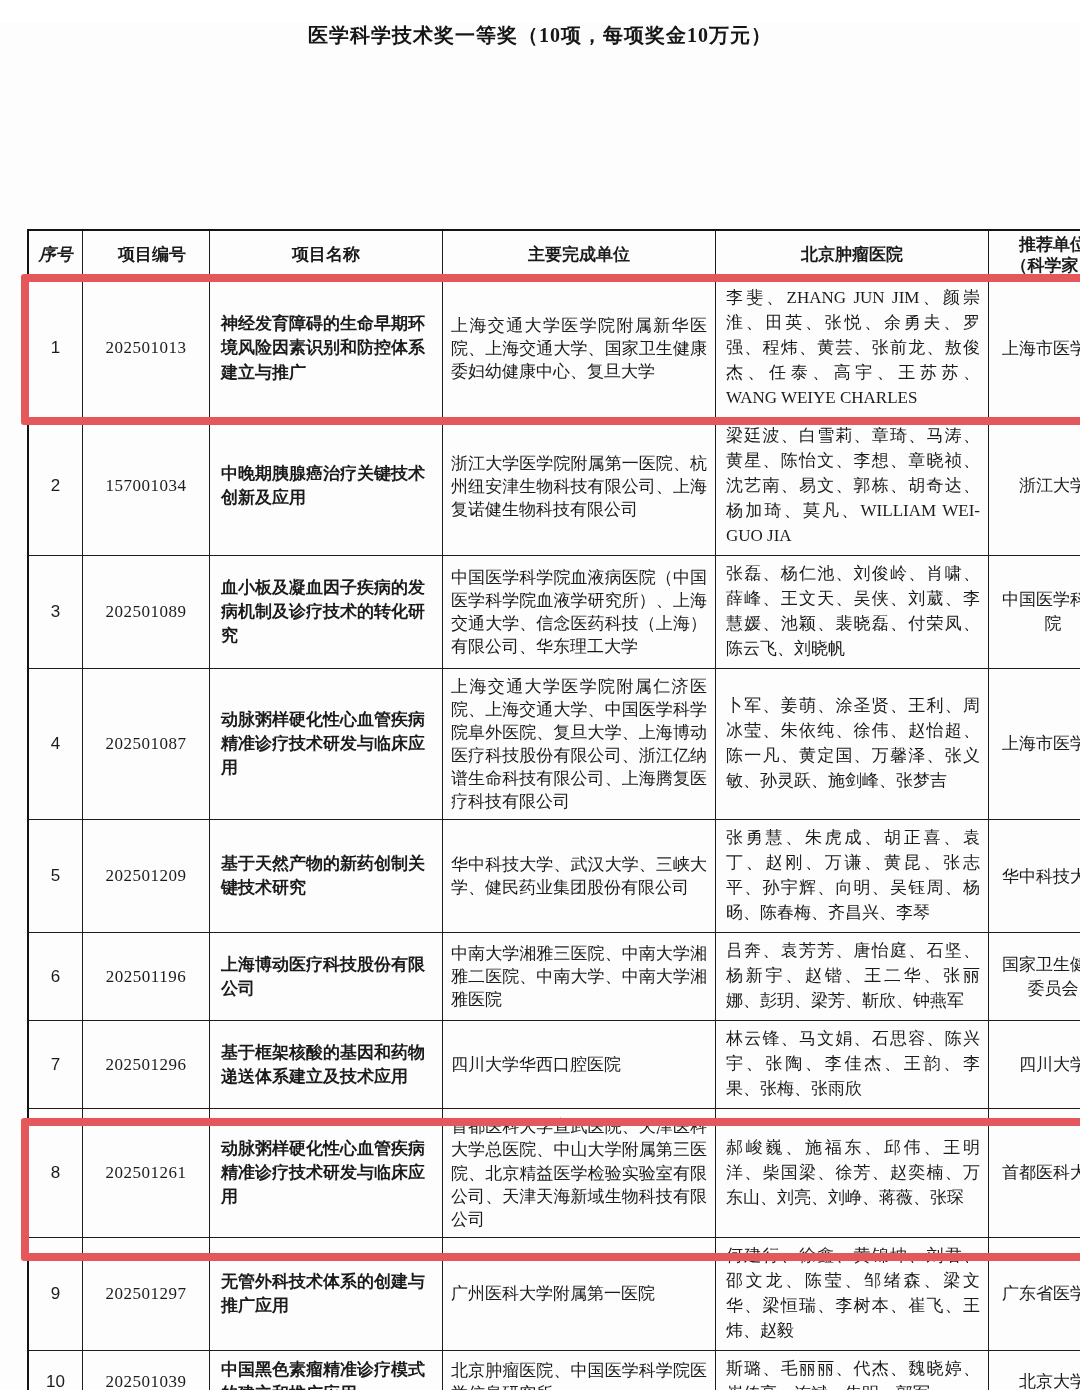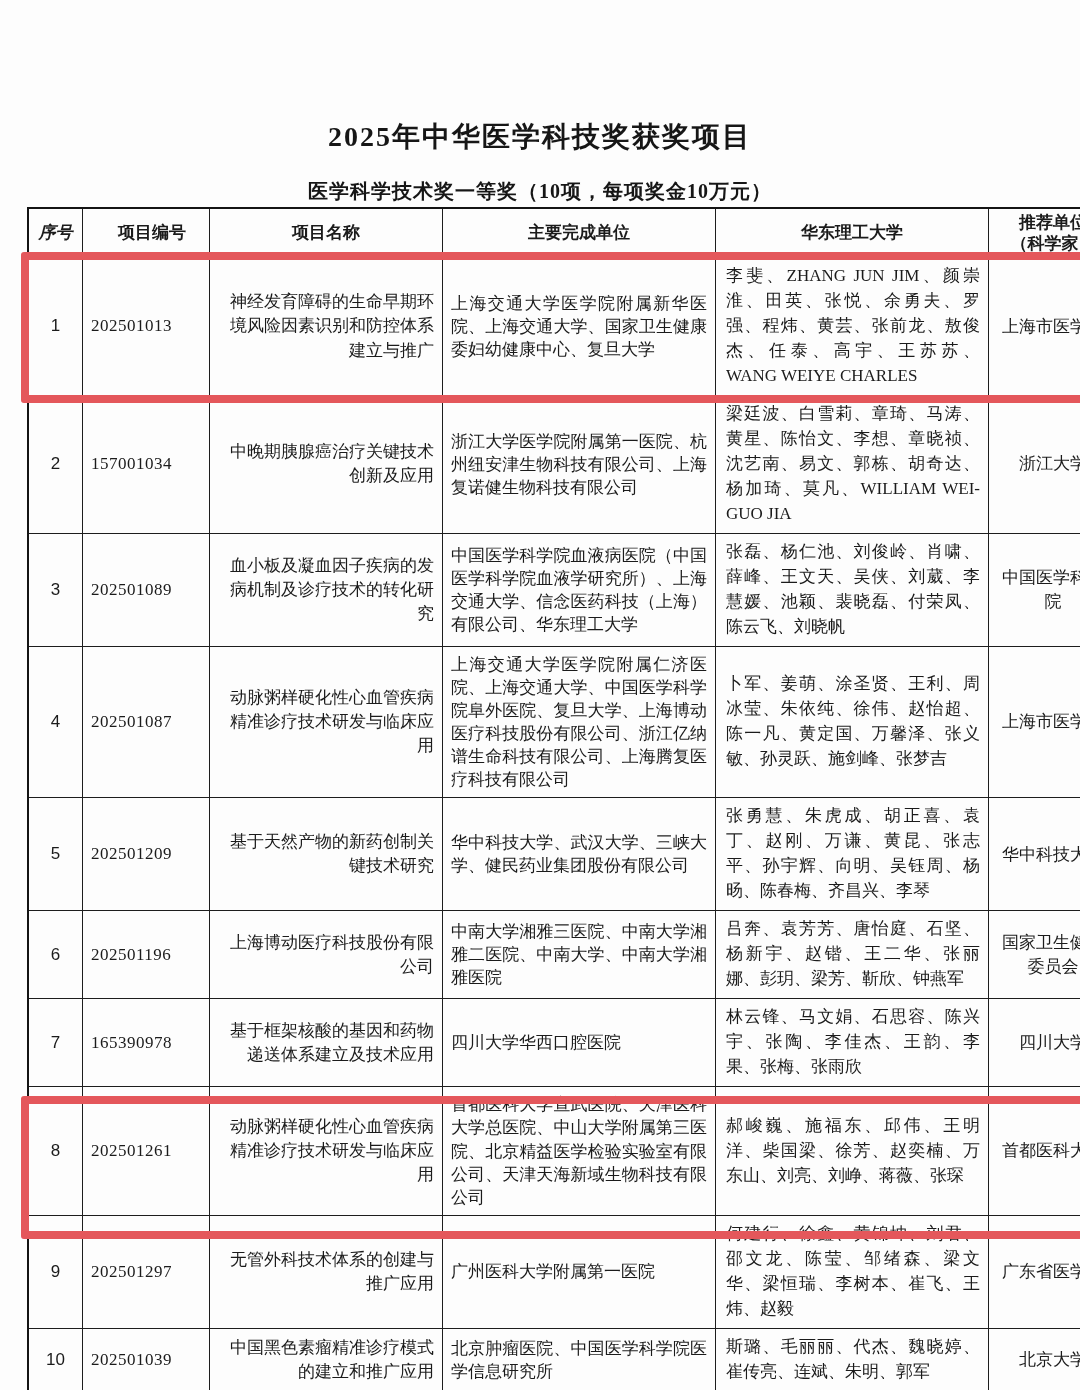--- a/index.html
+++ b/index.html
@@ -28,23 +28,23 @@
     font-size:17px;
     vertical-align:middle;
     word-break:break-word;
   }
   th{
     font-weight:bold;text-align:center;height:44px;
     white-space:pre-line;line-height:1.25;padding:2px 4px;
   }
   td.c-no{width:45px;text-align:center;font-family:"Liberation Sans",sans-serif;font-size:17px;}
   th.h-0{width:45px;font-style:italic;}
-  td.c-id{width:106px;letter-spacing:.5px;}
+  td.c-id{width:106px;text-align:center;letter-spacing:.5px;}
   th.h-1{width:106px;padding-left:16px;}
-  td.c-name{width:224px;text-align:right;line-height:1.42;padding-left:11px;}
+  td.c-name{width:224px;text-align:left;line-height:1.42;padding-left:11px;font-weight:bold;}
   th.h-2{width:224px;}
   td.c-units{width:264px;text-align:justify;line-height:1.36;padding-left:8px;}
   th.h-3{width:264px;}
   td.c-people{width:264px;text-align:justify;line-height:1.47;padding-left:10px;}
   th.h-4{width:264px;}
   td.c-rec{width:120px;text-align:center;line-height:1.4;}
   th.h-5{width:120px;}
   tbody tr{min-height:78px;}
   .highlight-box{
     position:absolute;
@@ -53,31 +53,30 @@
     border-radius:3px;
     pointer-events:none;
     background:transparent;
     z-index:5;
   }
 </style>
 </head>
 <body>
 
 <div class="page" id="page">
-  <h1 class="title">2025年中华医学科技奖获奖项目</h1>
   <h2 class="subtitle">医学科学技术奖一等奖（10项，每项奖金10万元）</h2>
   <div class="table-wrap">
     <table>
       <thead>
         <tr id="head-row">
             <th class="h-0">序号</th>
             <th class="h-1">项目编号</th>
             <th class="h-2">项目名称</th>
             <th class="h-3">主要完成单位</th>
-            <th class="h-4">华东理工大学</th>
+            <th class="h-4">北京肿瘤医院</th>
             <th class="h-5">推荐单位
 （科学家）</th>
           </tr>
       </thead>
       <tbody id="body-rows">
           <tr class="hl-row">
             <td class="c-no">1</td>
             <td class="c-id">202501013</td>
             <td class="c-name">神经发育障碍的生命早期环境风险因素识别和防控体系建立与推广</td>
             <td class="c-units">上海交通大学医学院附属新华医院、上海交通大学、国家卫生健康委妇幼健康中心、复旦大学</td>
@@ -119,21 +118,21 @@
           <tr>
             <td class="c-no">6</td>
             <td class="c-id">202501196</td>
             <td class="c-name">上海博动医疗科技股份有限公司</td>
             <td class="c-units">中南大学湘雅三医院、中南大学湘雅二医院、中南大学、中南大学湘雅医院</td>
             <td class="c-people">吕奔、袁芳芳、唐怡庭、石坚、杨新宇、赵锴、王二华、张丽娜、彭玥、梁芳、靳欣、钟燕军</td>
             <td class="c-rec">国家卫生健康委员会</td>
           </tr>
           <tr>
             <td class="c-no">7</td>
-            <td class="c-id">165390978</td>
+            <td class="c-id">202501296</td>
             <td class="c-name">基于框架核酸的基因和药物递送体系建立及技术应用</td>
             <td class="c-units">四川大学华西口腔医院</td>
             <td class="c-people">林云锋、马文娟、石思容、陈兴宇、张陶、李佳杰、王韵、李果、张梅、张雨欣</td>
             <td class="c-rec">四川大学</td>
           </tr>
           <tr class="hl-row">
             <td class="c-no">8</td>
             <td class="c-id">202501261</td>
             <td class="c-name">动脉粥样硬化性心血管疾病精准诊疗技术研发与临床应用</td>
             <td class="c-units">首都医科大学宣武医院、天津医科大学总医院、中山大学附属第三医院、北京精益医学检验实验室有限公司、天津天海新域生物科技有限公司</td>

